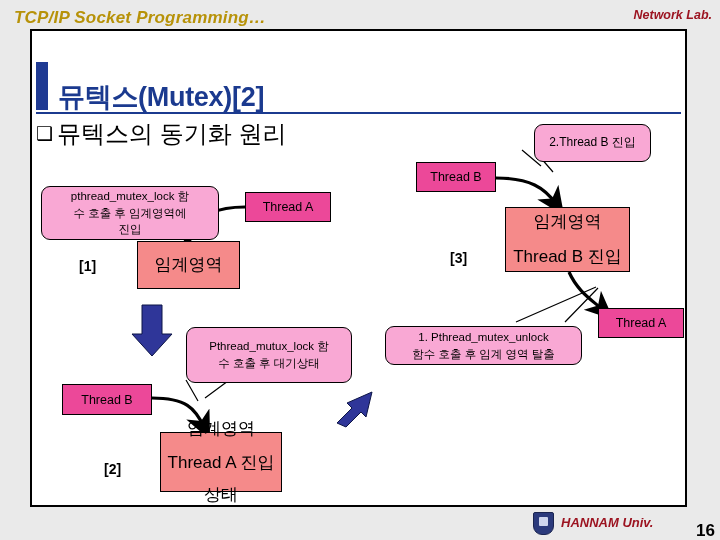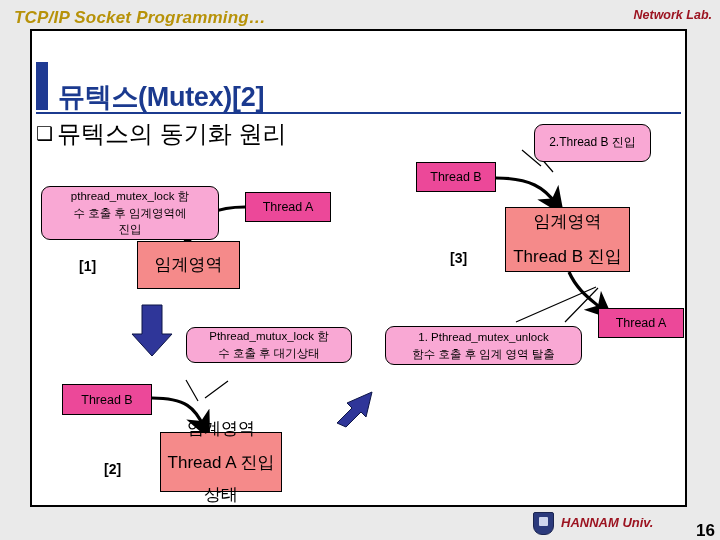--- a/index.html
+++ b/index.html
@@ -258,21 +258,21 @@
   <div class="step-label" style="left:79px; top:258px;">[1]</div>
   <div class="step-label" style="left:104px; top:461px;">[2]</div>
   <div class="step-label" style="left:450px; top:250px;">[3]</div>
 
   <div class="bubble" style="left:41px; top:165px; width:178px; height:54px;margin-top:21px;">
     <span style="white-space:pre-line;">pthread_mutex_lock 함
 수 호출 후 임계영역에
 진입</span>
   </div>
 
-  <div class="bubble" style="left:186px; top:327px; width:166px; height:36px;">
+  <div class="bubble" style="left:186px; top:327px; width:166px; height:56px;">
     <span style="white-space:pre-line;">Pthread_mutux_lock 함
 수 호출 후 대기상태</span>
   </div>
 
   <div class="bubble" style="left:385px; top:326px; width:197px; height:39px;justify-content:center;">
     <span style="white-space:pre-line;">1. Pthread_mutex_unlock
 함수 호출 후 임계 영역 탈출</span>
   </div>
 
   <div class="bubble big" style="left:534px; top:124px; width:117px; height:38px;">

